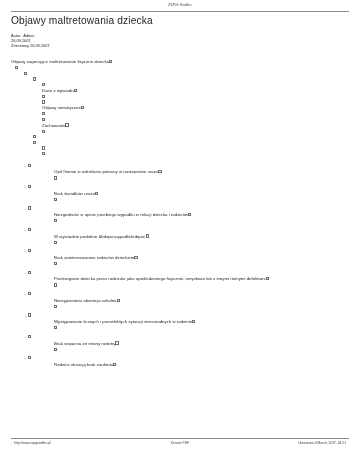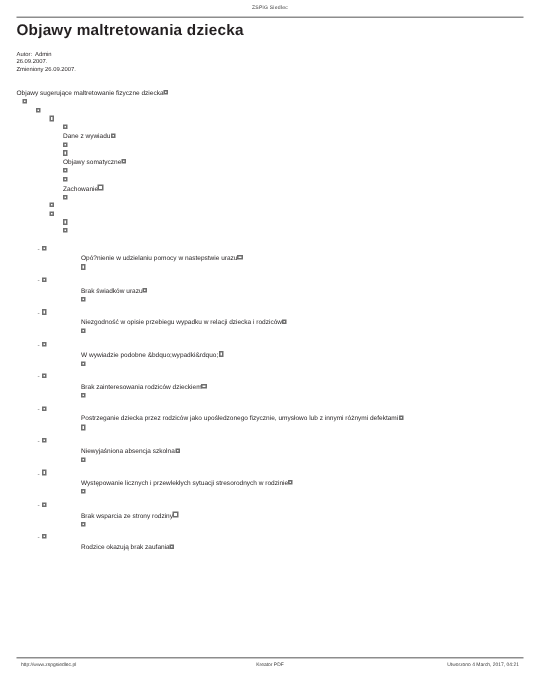--- a/index.html
+++ b/index.html
@@ -47,21 +47,21 @@
   
   .doc {
     position: absolute;
     left: 11px;
     top: 14px;
     right: 11px;
   }
 
   .doc-title {
     font-size: 10.2px;
-    font-weight: bold;
+    font-weight: normal;
     color: #231f20;
     letter-spacing: 0.15px;
     margin: 0 0 6px 0;
     line-height: 13px;
   }
 
   .meta {
     font-size: 3.9px;
     line-height: 5.1px;
     color: #231f20;

